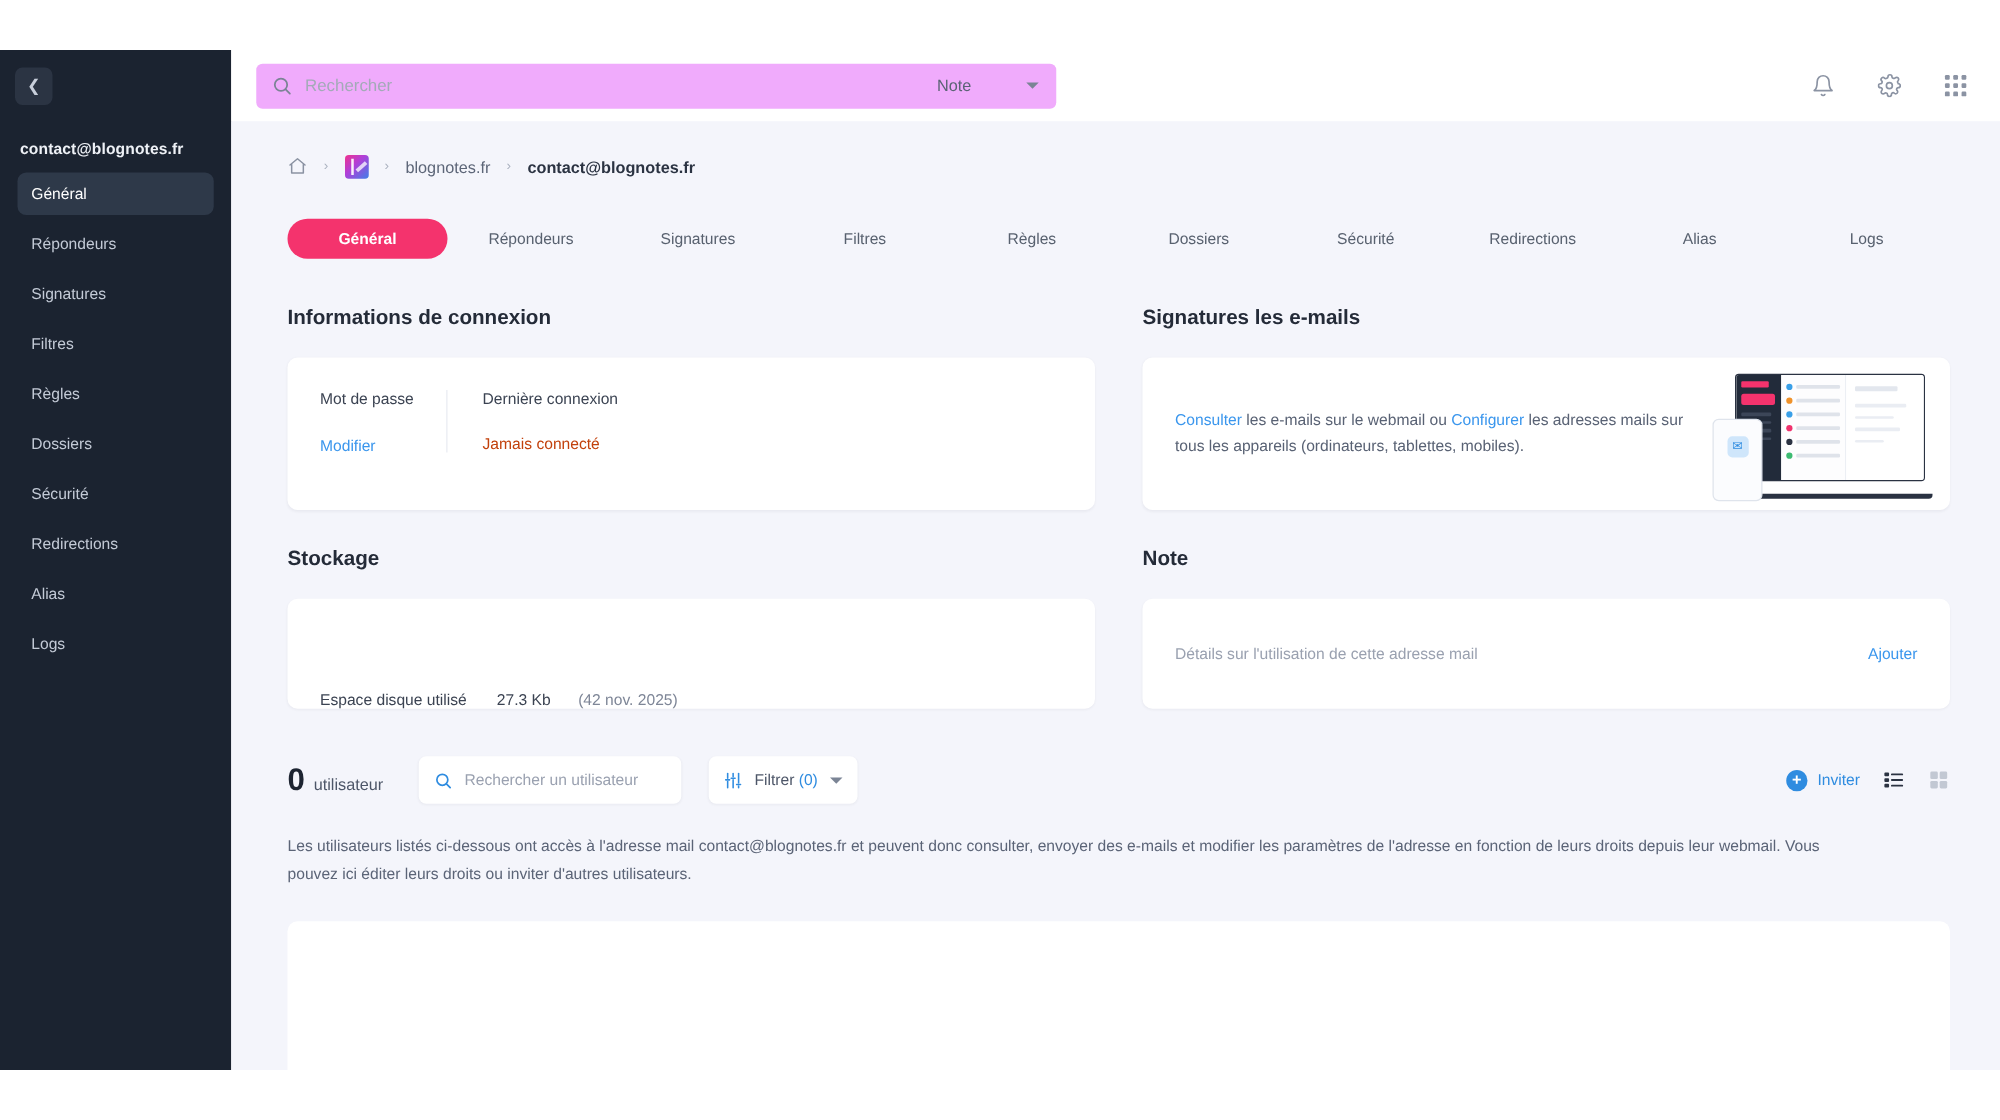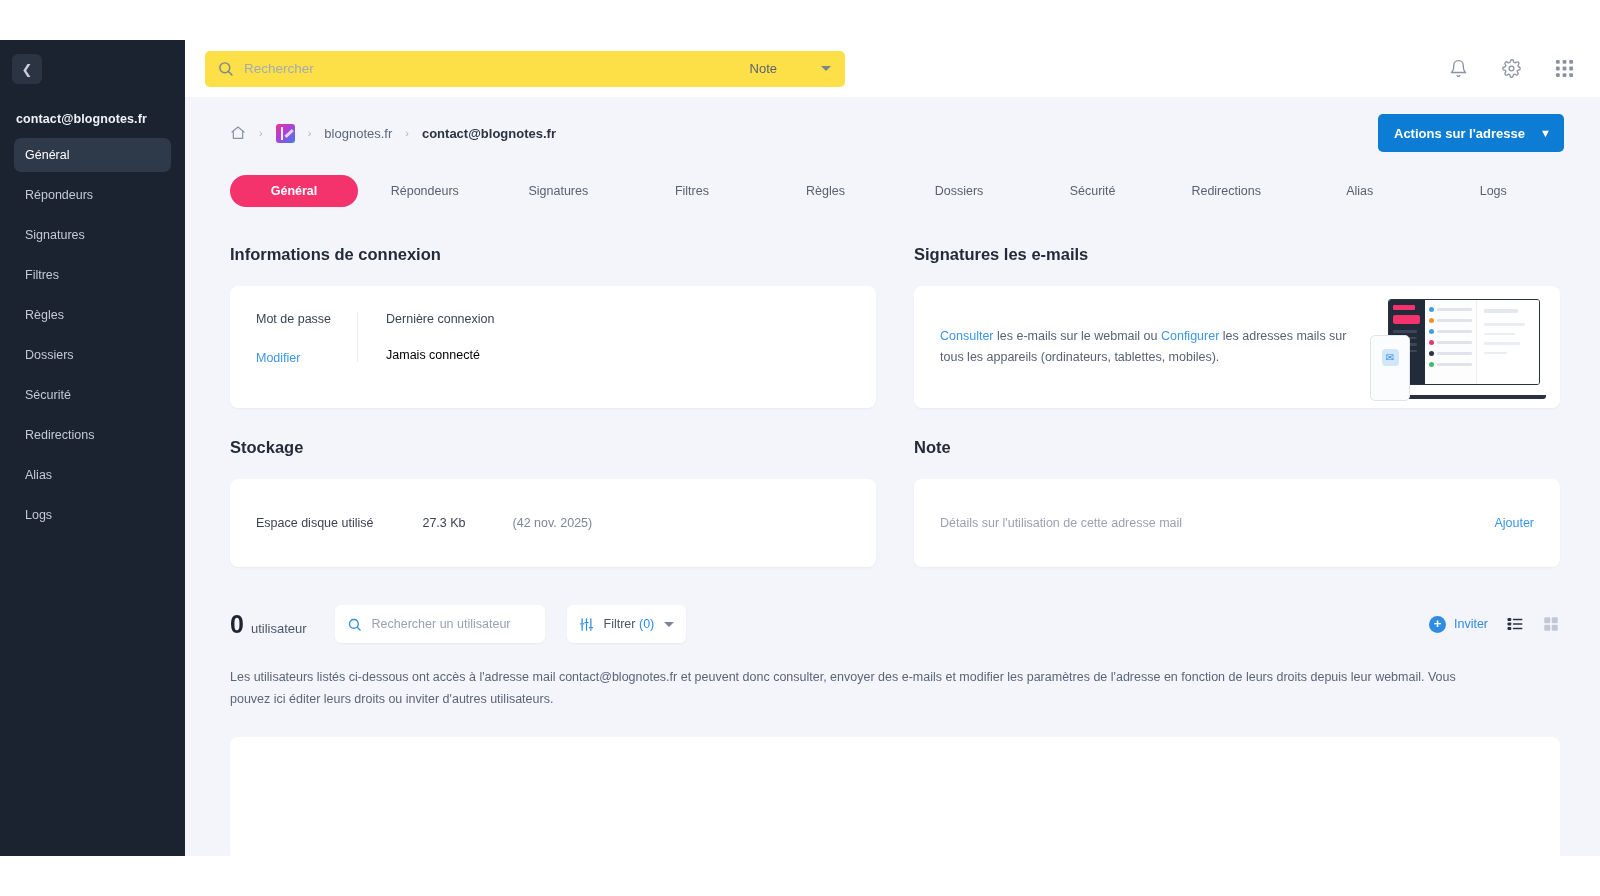--- a/index.html
+++ b/index.html
@@ -89,21 +89,21 @@
     height: 57px;
     background: #ffffff;
     display: flex;
     align-items: center;
     padding: 0 26px 0 20px;
   }
 
   .searchbar {
     width: 640px;
     height: 36px;
-    background: #fde047;
+    background: #f0abfc;
     border-radius: 5px;
     display: flex;
     align-items: center;
     padding: 0 10px 0 12px;
   }
   .search-icon { color: #7b8495; display: flex; align-items: center; }
   .search-input {
     flex: 1;
     border: none;
     outline: none;
@@ -250,28 +250,28 @@
     margin-bottom: 22px;
   }
 
   .card {
     background: #ffffff;
     border-radius: 8px;
     box-shadow: 0 1px 2px rgba(30,40,60,.05);
   }
   .card.login { height: 122px; display: flex; align-items: flex-start; padding: 26px 0 12px 0; }
   .card.mail  { height: 122px; display: flex; align-items: center; padding: 0 20px 0 26px; }
-  .card.storage { height: 88px; display: flex; align-items: center; padding: 0 26px; gap: 25px; }
+  .card.storage { height: 88px; display: flex; align-items: flex-end; padding: 0 26px; }
   .card.note  { height: 88px; display: flex; align-items: center; padding: 0 26px; }
 
   .login-col { padding: 0 26px; }
   .login-col.second { border-left: 1px solid #e9ecf2; padding-left: 28px; }
   .login-label { font-size: 12.5px; color: #3b4352; margin-bottom: 22px; white-space: nowrap; }
   .link { color: #3a96ed; font-size: 12.5px; cursor: pointer; text-decoration: none; }
-  .muted { color: #000000; font-size: 12.5px; }
+  .muted { color: #c2410c; font-size: 12.5px; }
 
   .mail-text {
     font-size: 12.5px;
     color: #596274;
     line-height: 1.65;
     max-width: 430px;
   }
 
   
   .illus { margin-left: auto; position: relative; width: 170px; height: 96px; }
@@ -522,24 +522,20 @@
           </svg>
         </span>
         <span class="crumb-sep">›</span>
         <span class="k-logo"></span>
         <span class="crumb-sep">›</span>
         <span class="crumb">blognotes.fr</span>
         <span class="crumb-sep">›</span>
         <span class="crumb current">contact@blognotes.fr</span>
       </div>
 
-      <button class="actions-btn">
-        <span>Actions sur l'adresse</span>
-        <span class="chev">▼</span>
-      </button>
     </div>
 
     <div class="tabs">
       <div class="tab active"><span>Général</span></div>
       <div class="tab"><span>Répondeurs</span></div>
       <div class="tab"><span>Signatures</span></div>
       <div class="tab"><span>Filtres</span></div>
       <div class="tab"><span>Règles</span></div>
       <div class="tab"><span>Dossiers</span></div>
       <div class="tab"><span>Sécurité</span></div>

